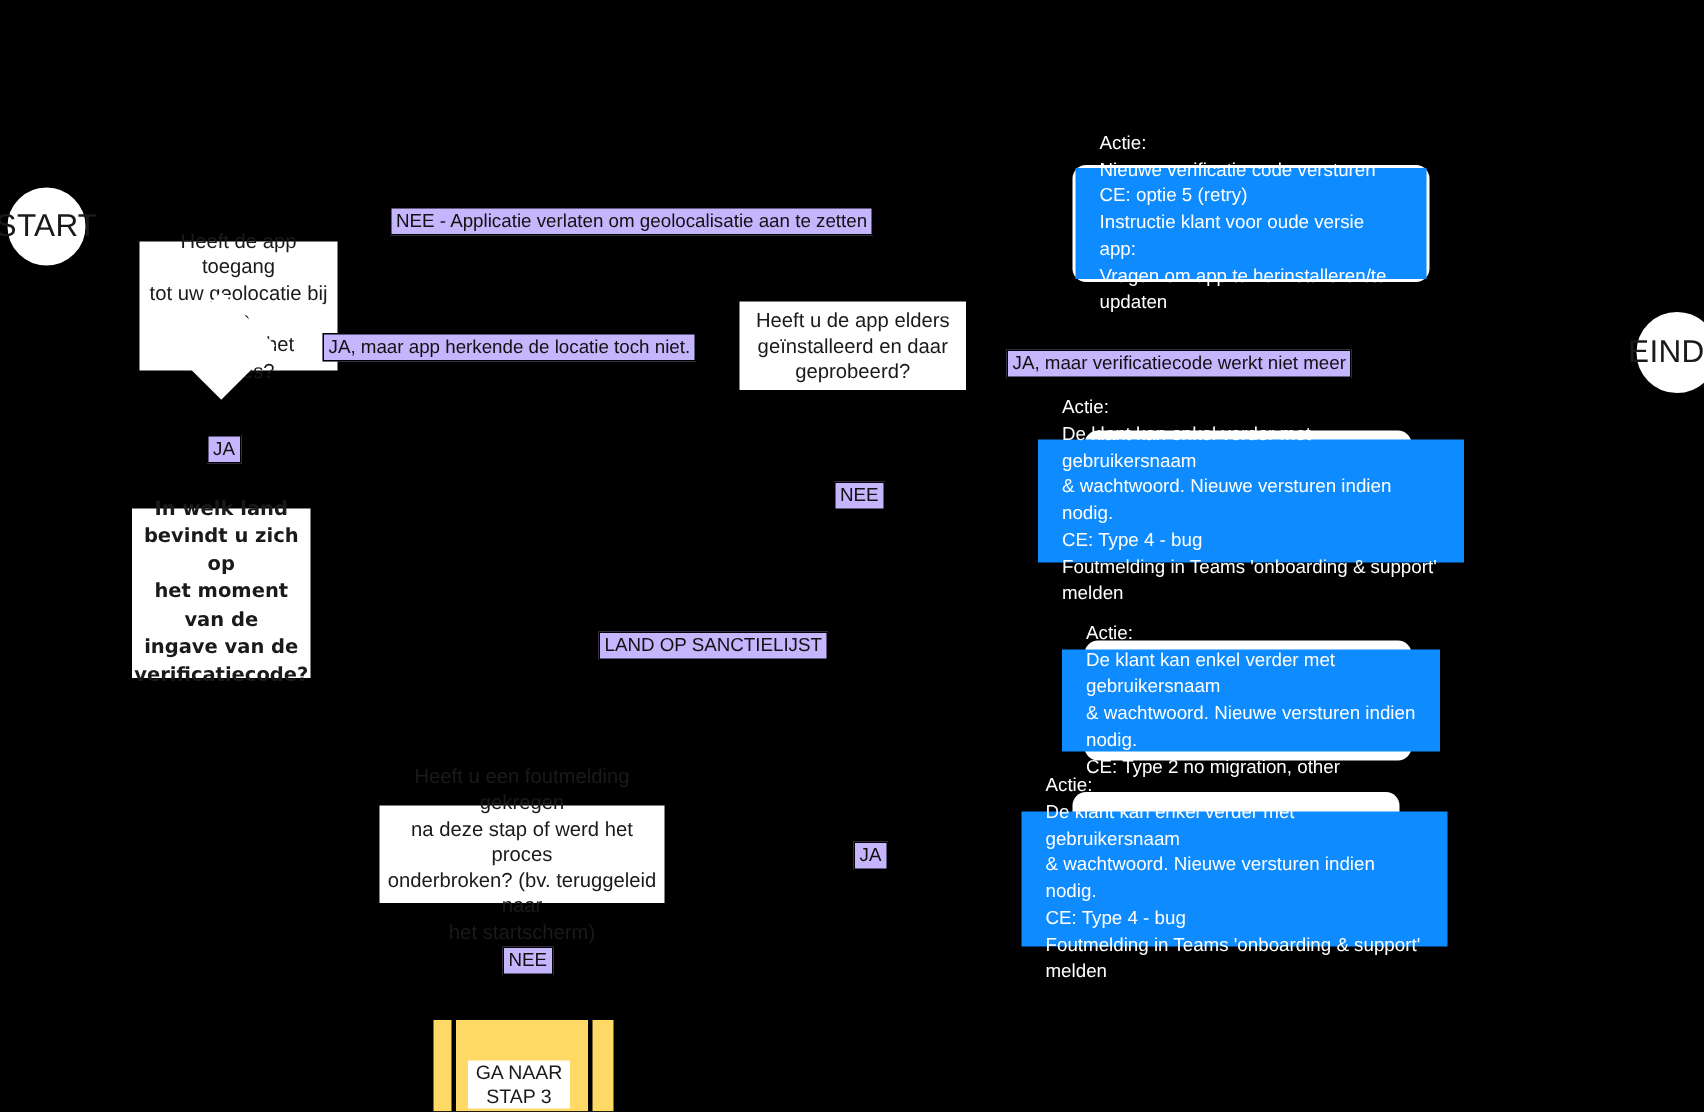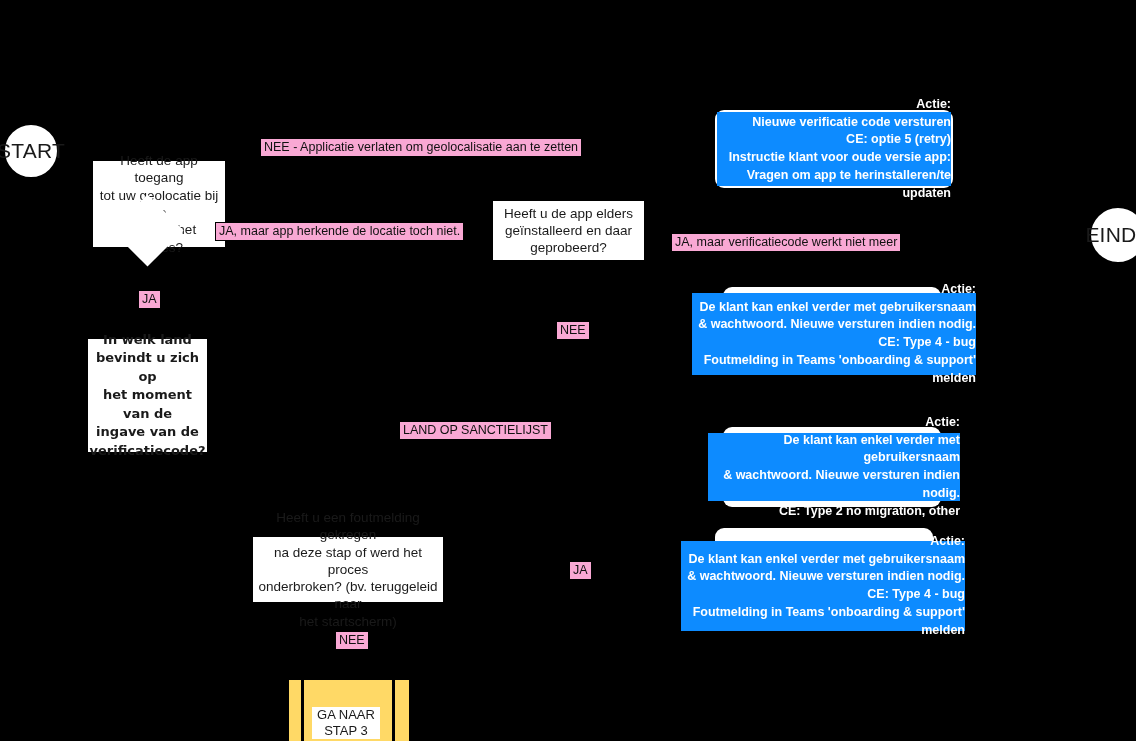--- a/index.html
+++ b/index.html
@@ -58,42 +58,42 @@
     background: #ffffff;
     transform: rotate(45deg);
   }
 
   
   .action {
     position: absolute;
     background: #0d8bff;
     color: #ffffff;
     box-sizing: border-box;
-    text-align: right;
+    text-align: left;
     font-size: 12.5px;
     line-height: 1.42;
-    font-weight: 700;
+    font-weight: 400;
     white-space: pre-line;
     display: flex;
     align-items: center;
     justify-content: center;
-    padding: 1px 0;
+    padding: 1px 16px;
   }
   
   .action-outline {
     position: absolute;
     background: #ffffff;
     border-radius: 9px;
     box-sizing: border-box;
   }
 
   
   .edge-label {
     position: absolute;
-    background: #f9a8d4;
+    background: #c4b5fd;
     color: #111111;
     border: 1px solid #000000;
     box-sizing: border-box;
     font-size: 12.5px;
     line-height: 1;
     padding: 3px 3px 4px 3px;
     white-space: nowrap;
     display: flex;
     align-items: center;
     justify-content: center;

